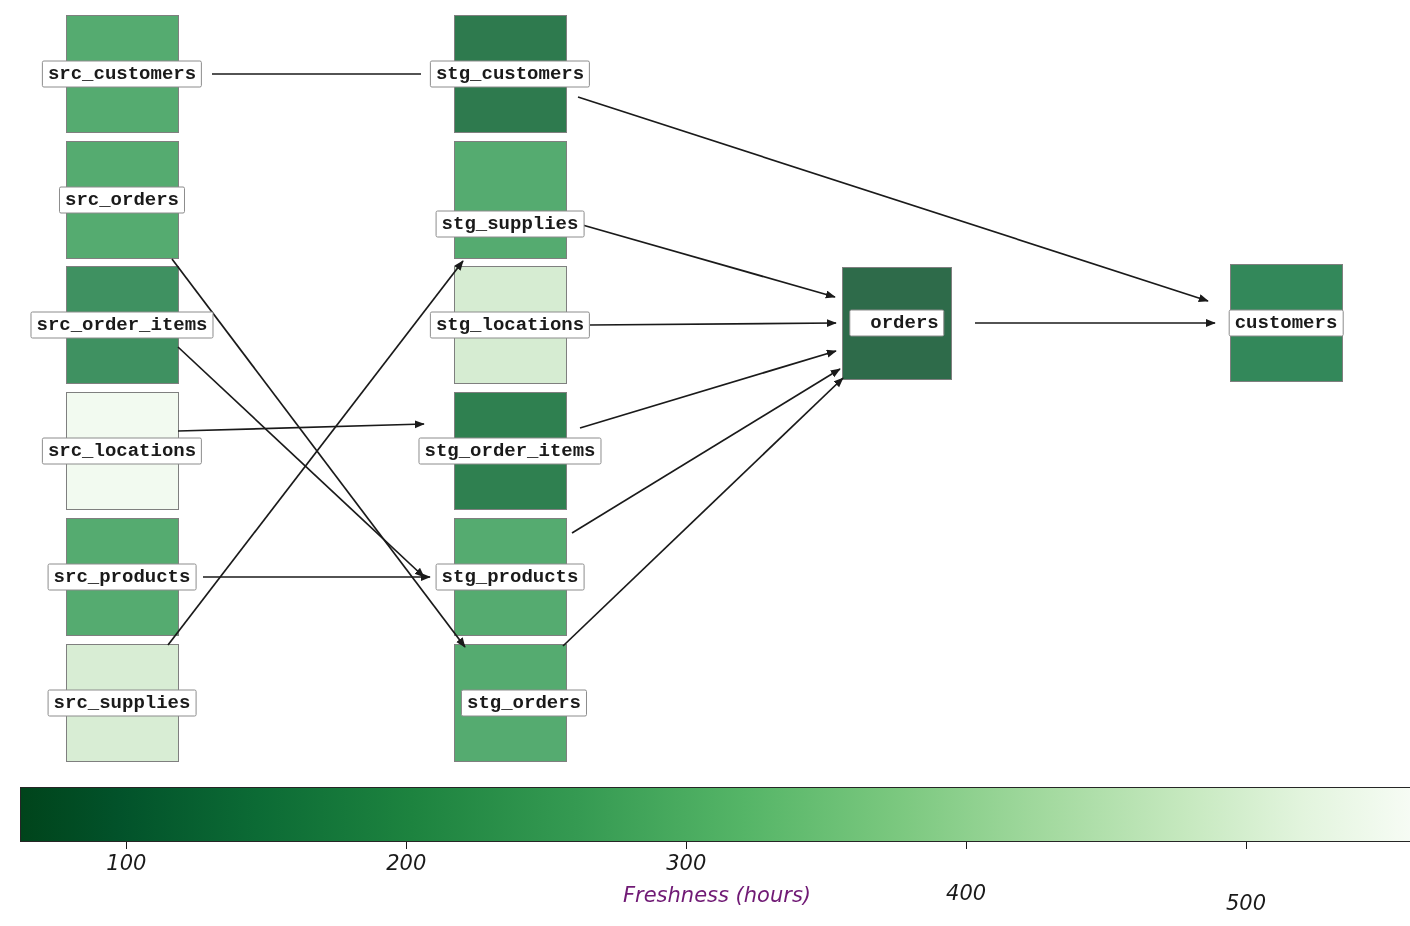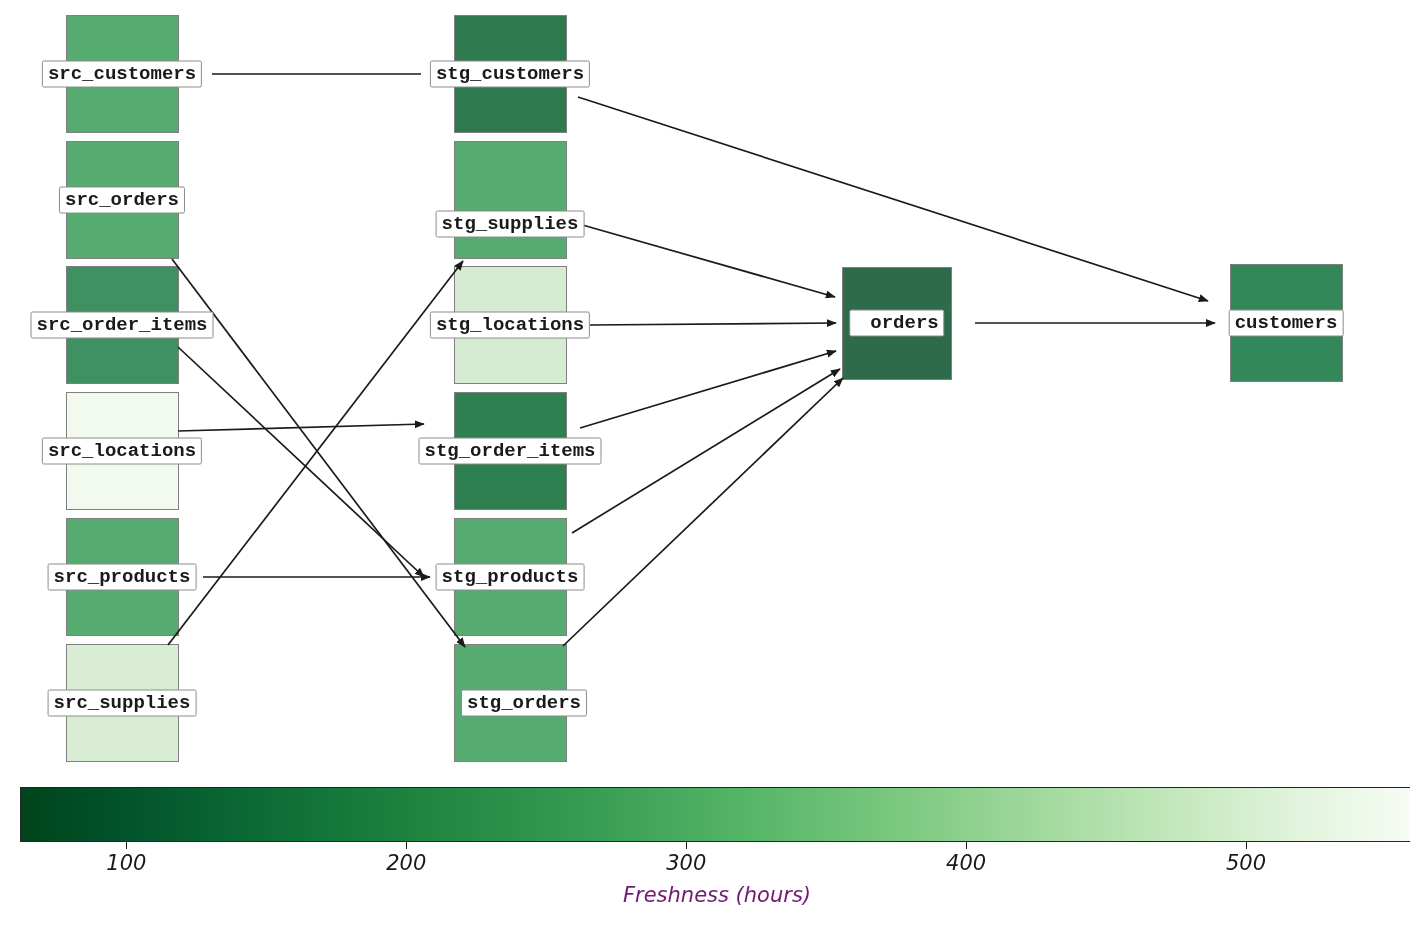--- a/index.html
+++ b/index.html
@@ -102,20 +102,20 @@
   <div id="cbar-wrap">
     <div id="cbar"></div>
     <div id="cbar-ticks">
         <div class="cb-tick" style="left: 106.369px;"></div>
         <div class="cb-tick-label" style="left: 106.369px;">100</div>
         <div class="cb-tick" style="left: 386.289px;"></div>
         <div class="cb-tick-label" style="left: 386.289px;">200</div>
         <div class="cb-tick" style="left: 666.209px;"></div>
         <div class="cb-tick-label" style="left: 666.209px; text-align: center;">300</div>
         <div class="cb-tick" style="left: 946.129px;"></div>
-        <div class="cb-tick-label" style="left: 946.129px;">400</div>
+        <div class="cb-tick-label" style="left: 946.129px; margin-top: 30px;">400</div>
         <div class="cb-tick" style="left: 1226.05px;"></div>
-        <div class="cb-tick-label" style="left: 1226.05px;">500</div>
+        <div class="cb-tick-label" style="left: 1226.05px; margin-top: 40px;">500</div>
       </div>
     <div id="cbar-title">Freshness (hours)</div>
   </div>
 
 </div>
 
 </body></html>

